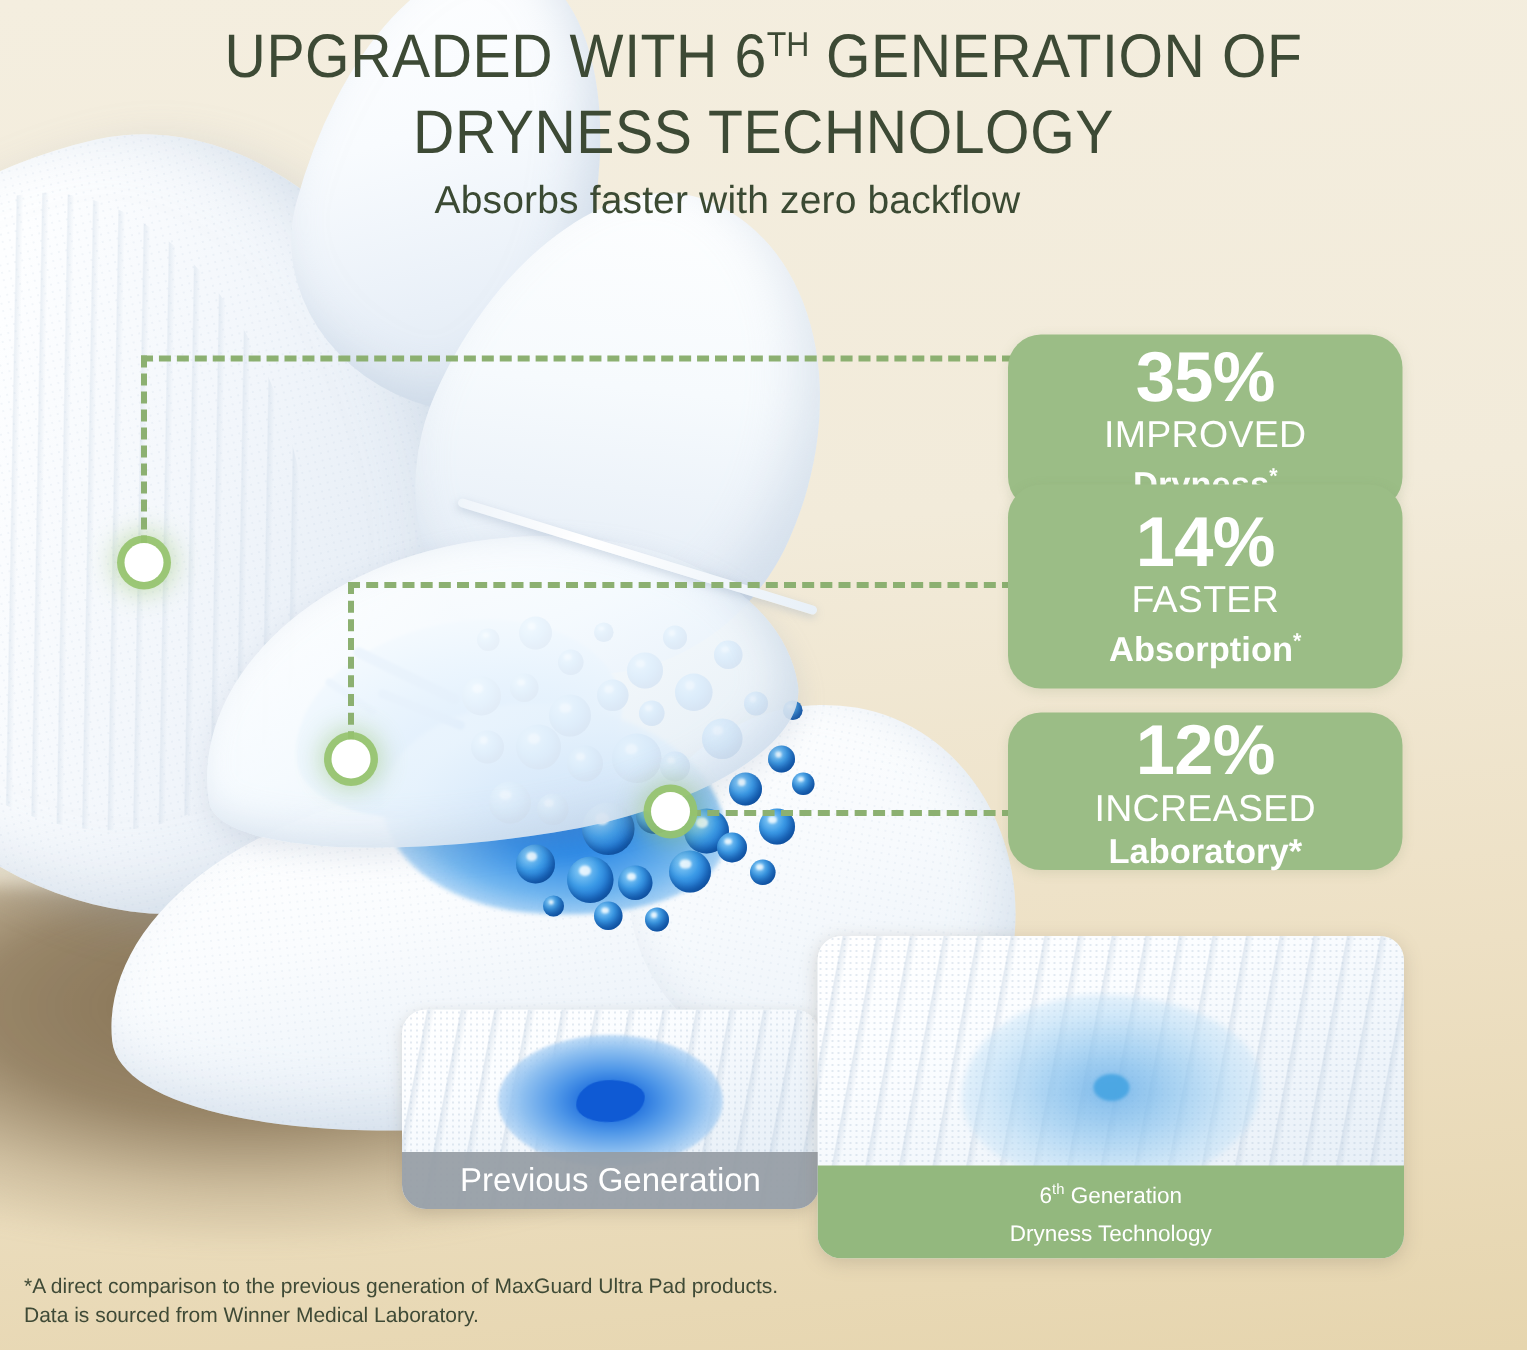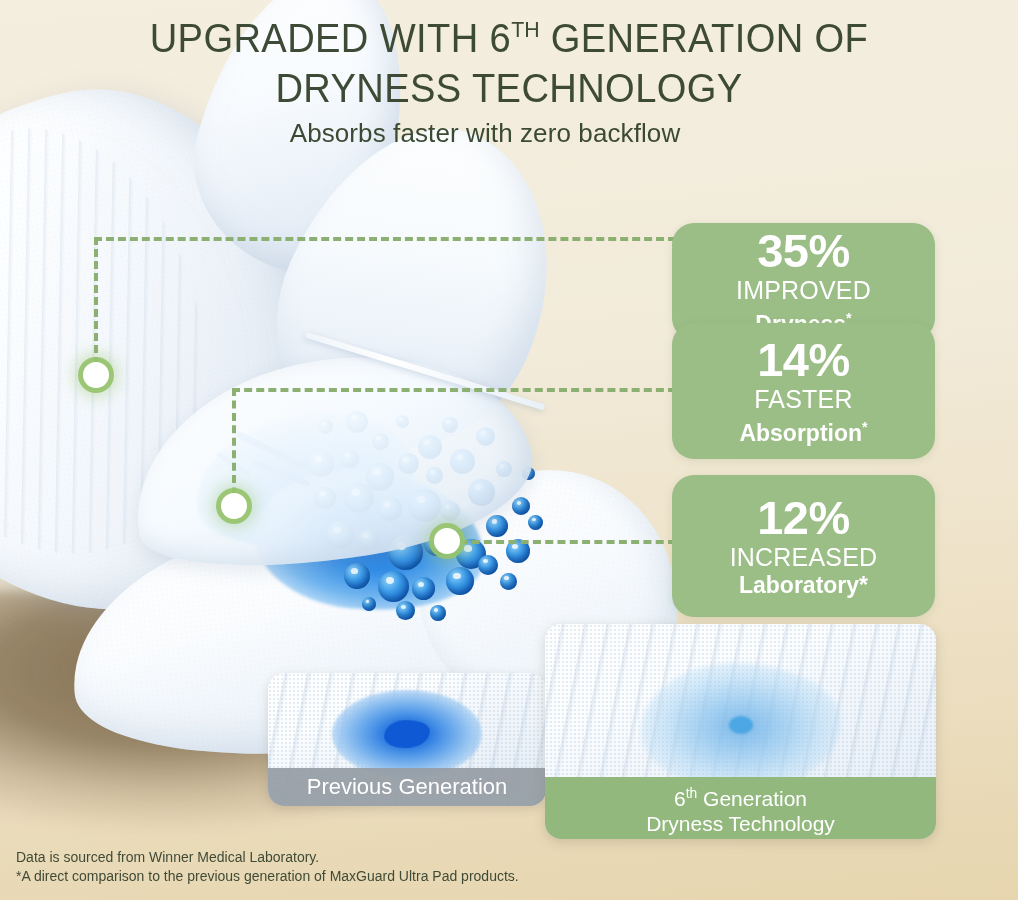--- a/index.html
+++ b/index.html
@@ -168,21 +168,21 @@
     color:#ffffff; text-align:center;
     display:flex; flex-direction:column; justify-content:center; align-items:center;
     box-shadow:0 2px 8px rgba(120,145,100,.18);
   }
   .card .pct{ font-size:47px; font-weight:700; line-height:50px; letter-spacing:-.5px; }
   .card .kw { font-size:25px; font-weight:400; line-height:29px; letter-spacing:.2px; }
   .card .sub{ font-size:23px; font-weight:700; line-height:27px; }
   .card .sub sup, .card .kw sup{ font-size:.62em; vertical-align:super; }
   #card-1{ top:175px; height:117px;margin-top:48px; }
   #card-2{ top:323px; height:136px; }
-  #card-3{ top:475px; height:142px; }
+  #card-3{ top:475px; height:105px; }
 
   
   .panel{ position:absolute; border-radius:16px; overflow:hidden; }
   #panel-prev{ left:268px; top:673px; width:278px; height:133px;
     box-shadow:0 3px 10px rgba(130,120,100,.26); }
   #panel-new { left:545px; top:624px; width:391px; height:215px;
     box-shadow:0 3px 12px rgba(130,120,100,.28); }
 
   .panel-img{ position:absolute; inset:0;
     background:linear-gradient(160deg,#ffffff 0%,#fbfdff 30%,#eef4fa 62%,#e2ebf4 100%); }
@@ -230,21 +230,21 @@
   }
 
   .panel-label{
     position:absolute; left:0; right:0; bottom:0;
     display:flex; flex-direction:column; justify-content:center; align-items:center;
     color:#ffffff; text-align:center;
   }
   #label-prev{ height:38px; background:rgba(150,157,165,.93);
     font-size:22px; font-weight:400; }
   #label-new { height:62px; background:#93b87e;
-    font-size:21px; line-height:25px; font-weight:400; }
+    font-size:15px; line-height:25px; font-weight:400; }
   #label-new sup{ font-size:.66em; vertical-align:super; }
 
   
   .footnote{
     position:absolute; left:16px; top:848px; width:640px;
     color:#3f4a36; font-size:14px; line-height:19px;
   }
 </style>
 </head>
 <body>
@@ -373,17 +373,17 @@
       <div class="stain-new"></div>
       <div class="stain-new-core"></div>
     </div>
     <div class="panel-label" id="label-new">
       <div><span>6</span><sup>th</sup><span> Generation</span></div>
       <div>Dryness Technology</div>
     </div>
   </div>
 
   <div class="footnote">
+    <div>*A direct comparison to the previous generation of MaxGuard Ultra Pad products.</div>
     <div> Data is sourced from Winner Medical Laboratory.</div>
-    <div>*A direct comparison to the previous generation of MaxGuard Ultra Pad products.</div>
   </div>
 
 </div>
 
 </body></html>

